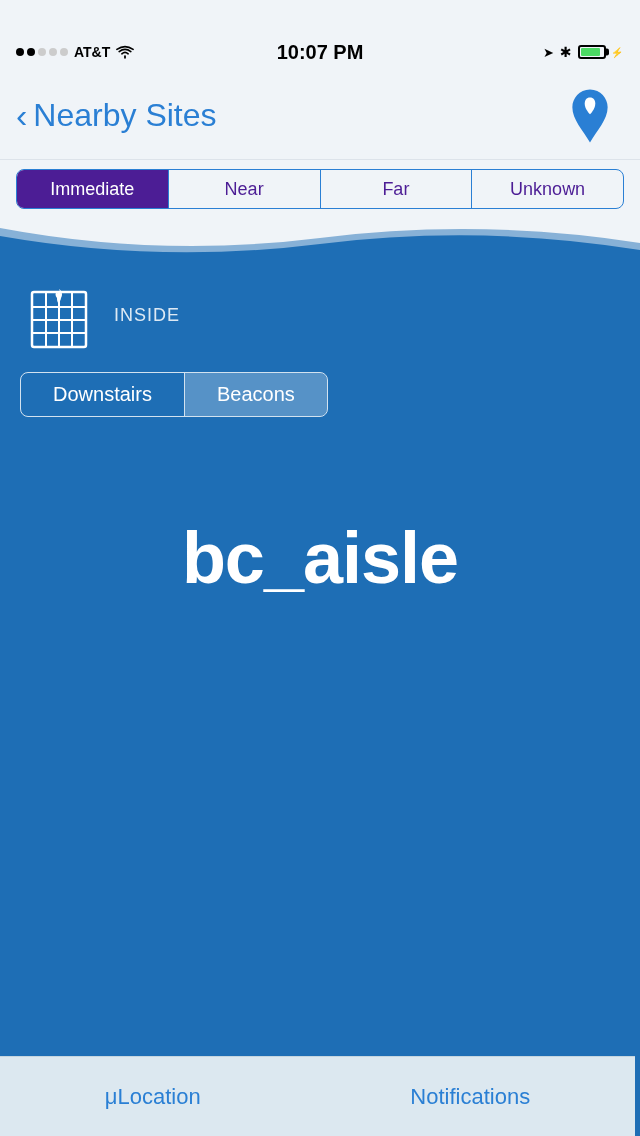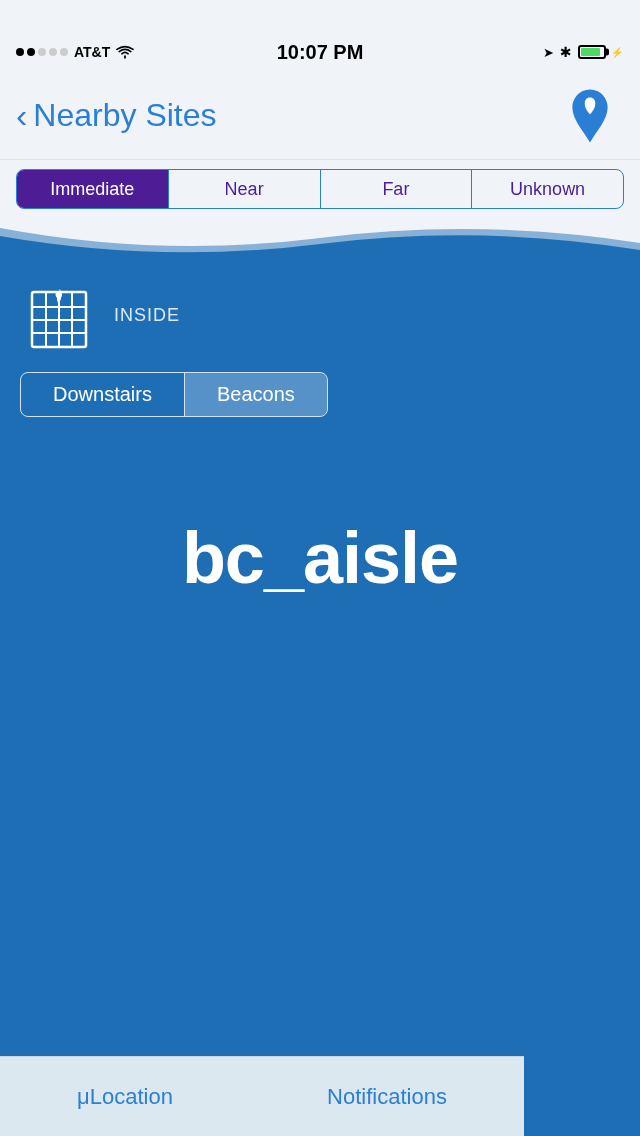--- a/index.html
+++ b/index.html
@@ -239,21 +239,21 @@
       font-weight: 700;
       color: #fff;
       text-align: center;
       letter-spacing: -1px;
     }
 
     
     .bottom-tab-bar {
       position: absolute;
       bottom: 0;
-      width: 524px;
+      width: 635px;
       height: 80px;
       background: #dce8f0;
       border-top: 1px solid #c5d5df;
       display: flex;
       align-items: center;
       justify-content: space-around;
     }
     .bottom-tab {
       font-size: 22px;
       color: #2a7fd4;

